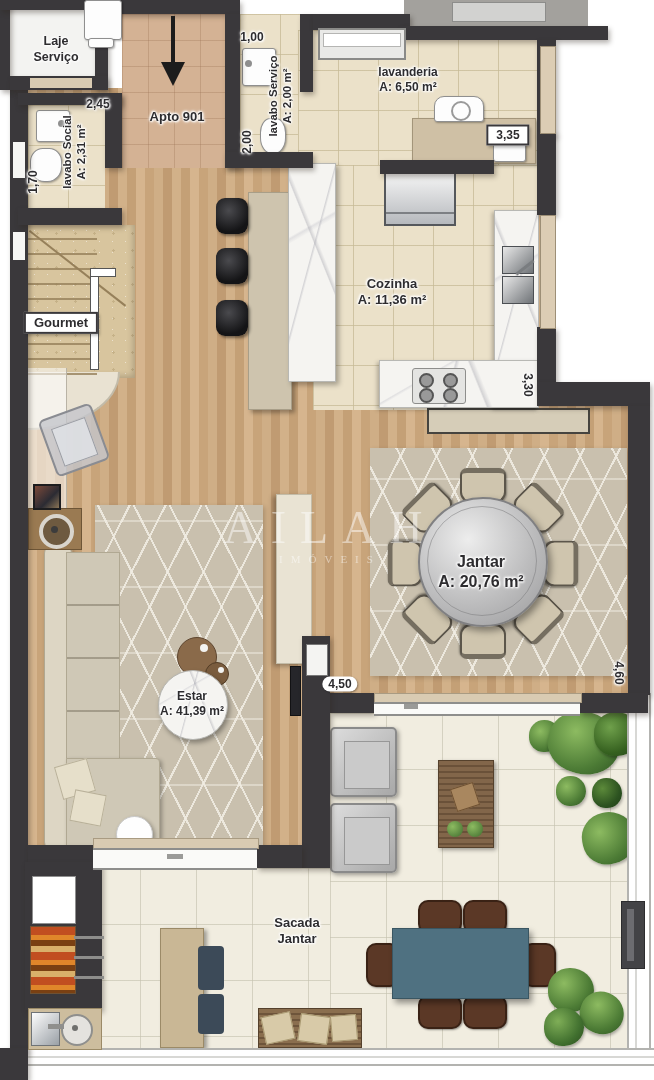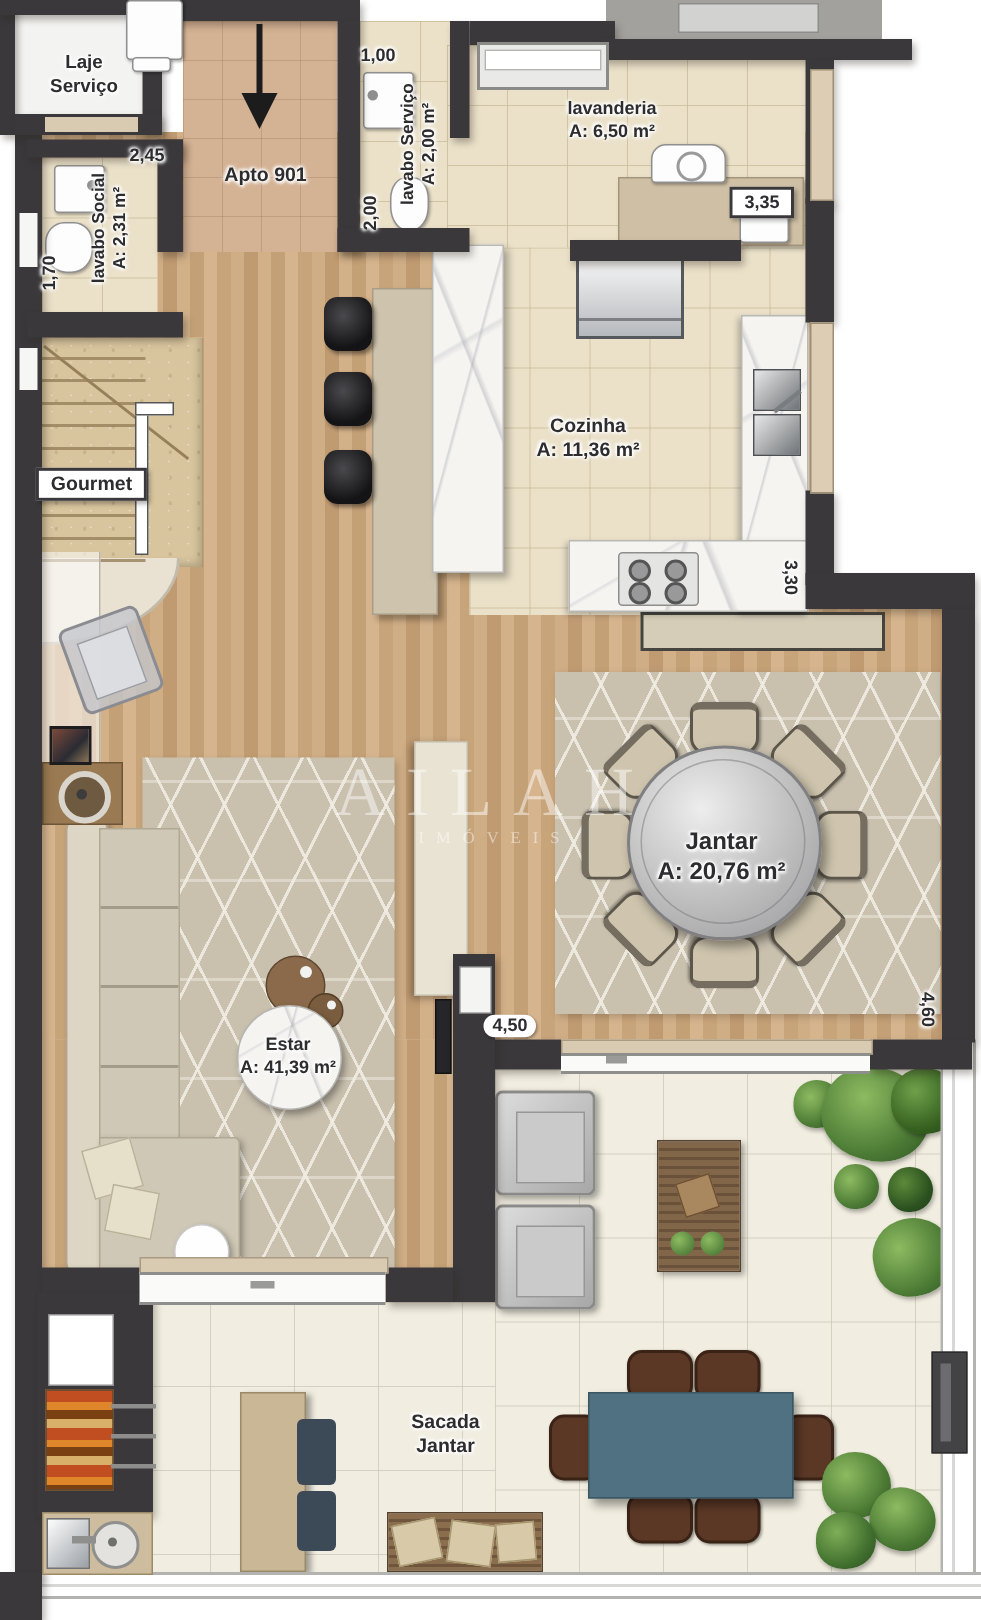--- a/index.html
+++ b/index.html
@@ -324,21 +324,21 @@
   <div class="lbl pill" style="left:340px;top:684px;z-index:25;">
     <span>4,50</span>
   </div>
   <div class="lbl rr" style="left:618px;top:673px;z-index:25;">
     <span>4,60</span>
   </div>
   <div class="lbl" style="left:192px;top:704px;font-size:12px;z-index:25;">
     <span class="ln">Estar</span>
     <span class="ln">A: 41,39 m²</span>
   </div>
-  <div class="lbl" style="left:297px;top:956px;font-size:13px;">
+  <div class="lbl" style="left:297px;top:931px;font-size:13px;">
     <span class="ln">Sacada</span>
     <span class="ln">Jantar</span>
   </div>
 
   <div class="wmark" style="left:330px;top:535px;">
     <div style="font-size:46px;letter-spacing:14px;line-height:1;">AILAH</div>
     <div style="font-size:11px;letter-spacing:8px;margin-top:2px;">IMÓVEIS</div>
   </div>
 
 </div>

